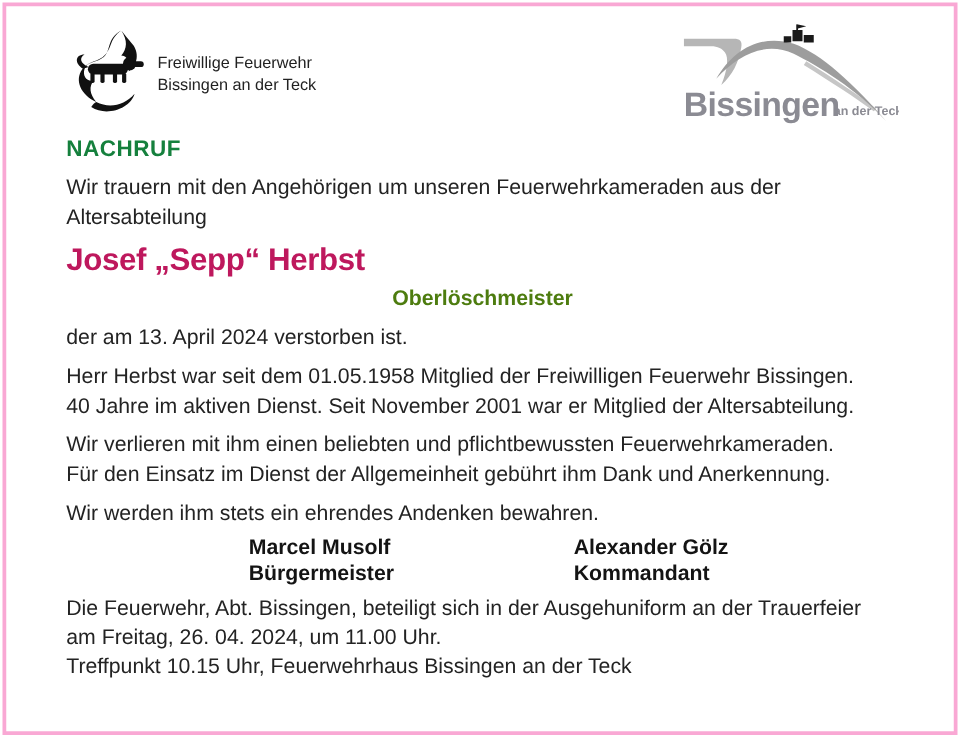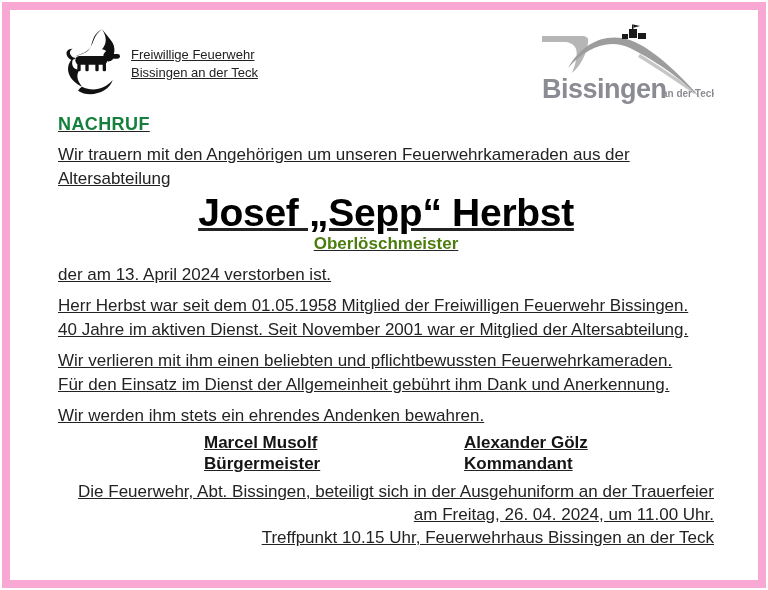--- a/index.html
+++ b/index.html
@@ -1,41 +1,41 @@
 <!DOCTYPE html>
 <html lang="de"><head>
 <meta charset="utf-8">
 <style>
   html,body{margin:0;padding:0;background:#fff;}
   .sheet{
     width:768px;height:590px;position:relative;background:#fff;
     font-family:"Liberation Sans", sans-serif;color:#232323;overflow:hidden;box-sizing:border-box;
   }
   .frame{
-    position:absolute;inset:2px;border:8px solid #f9a8d4;box-sizing:border-box;text-decoration:underline;
+    position:absolute;inset:2px;border:3px solid #f9a8d4;box-sizing:border-box;
   }
   .content{padding:18px 44px 0 48px;}
   .hdr{display:flex;justify-content:space-between;align-items:flex-start;height:80px;}
   .fd-block{display:flex;align-items:flex-start;gap:9px;}
   .fd-logo svg{display:block;}
   .fd-text{margin-top:18px;font-size:13px;line-height:18px;color:#222;}
   .muni-logo{margin-top:-4px;}
   .nachruf{margin-top:6px;font-size:18px;font-weight:bold;letter-spacing:.4px;color:#15803d;}
   .line{white-space:nowrap;}
   .para{font-size:17px;line-height:24px;}
   .intro{margin-top:8px;}
-  .name{margin-top:2px;font-size:39px;line-height:40px;font-weight:bold;text-align:center;color:#000000;letter-spacing:-0.3px;}
+  .name{margin-top:2px;font-size:25px;line-height:40px;font-weight:bold;text-align:left;color:#be185d;letter-spacing:-0.3px;}
   .rank{font-size:17px;line-height:22px;font-weight:bold;text-align:center;color:#4d7c0f;}
   .death{margin-top:8px;}
   .membership{margin-top:7px;}
   .tribute{margin-top:7px;}
   .remembrance{margin-top:7px;}
   .sigs{margin-top:4px;display:flex;padding-left:146px;font-size:17px;line-height:21px;font-weight:bold;color:#141414;}
   .sig-col1{width:260px;}
-  .funeral{margin-top:6px;font-size:17px;line-height:23px;text-align:right;}
+  .funeral{margin-top:6px;font-size:17px;line-height:23px;}
 </style>
 </head>
 <body>
 
 <div class="sheet">
   <div class="frame">
     <div class="content">
 
       <div class="hdr">
         <div class="fd-block">

